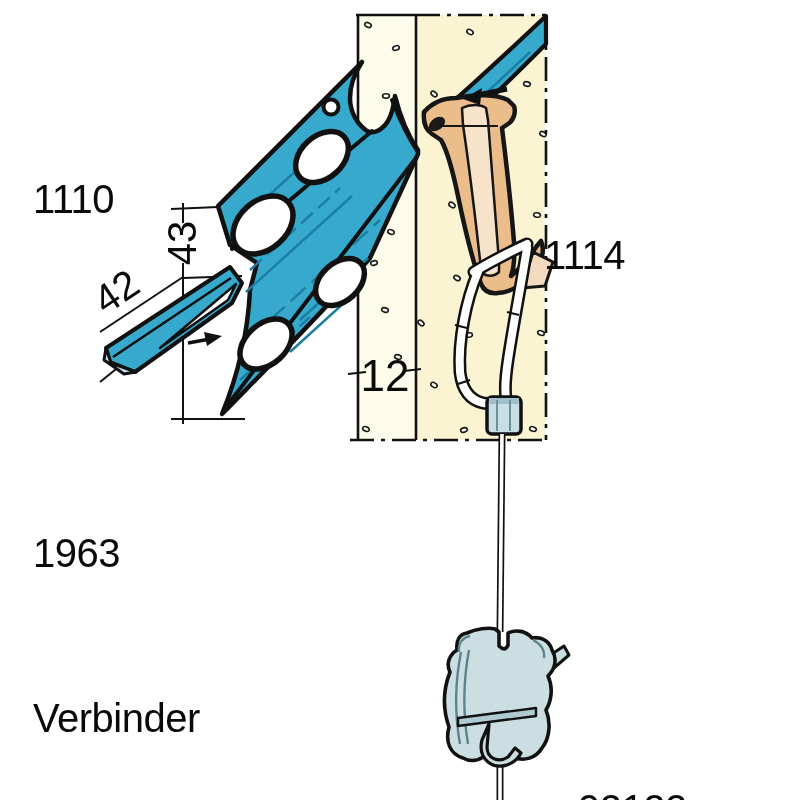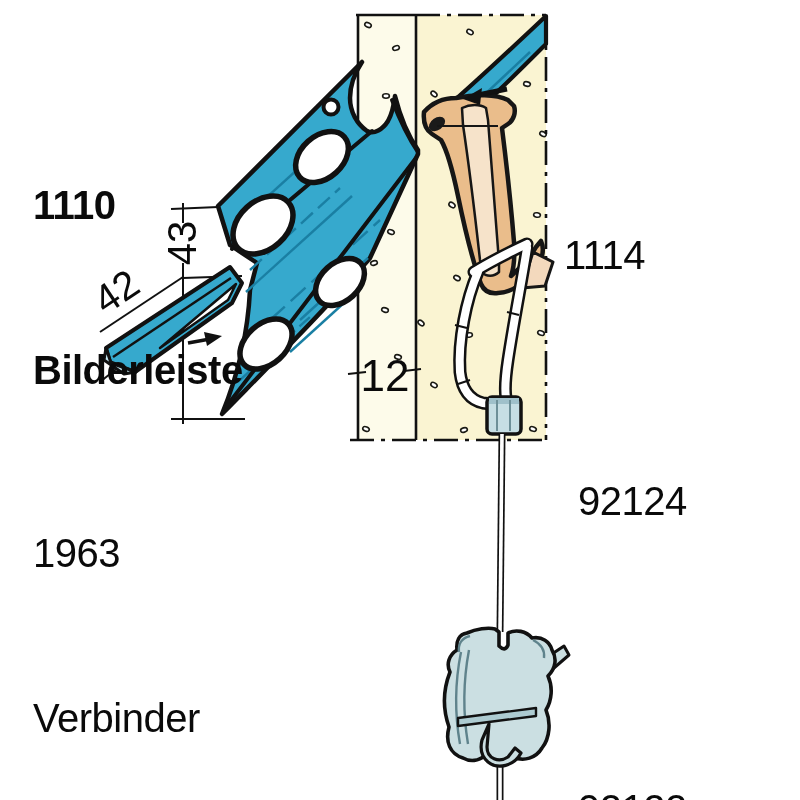--- a/index.html
+++ b/index.html
@@ -223,36 +223,34 @@
       <path d="M 461,652 C 455,682 455,716 460,744"></path>
       <path d="M 469,650 C 463,682 463,714 468,744"></path>
       <path d="M 470,636 C 462,638 458,644 459,652"></path>
       <path d="M 533,640 C 541,644 545,650 544,658"></path>
     </g>
     <path d="M 458,718 L 536,708 L 536,716 L 458,726 Z" fill="#ADCBD1" stroke="#111111" stroke-width="2.4" stroke-linejoin="round"></path>
     <path d="M 489,724 L 487,747 C 487,759 499,763 508,757 L 515,748 L 521,753 C 514,766 498,770 488,762 C 481,756 480,748 482,740 Z" fill="#CBDFE2" stroke="#111111" stroke-width="3.2" stroke-linejoin="round"></path>
   </g>
 </svg>
 
-  <div class="lbl" style="left:33px;top:68px;font-weight:bold;">
+  <div class="lbl" style="left:33px;top:62px;">
     <div>1110</div>
-    <div>Bilderleiste</div>
-  </div>
-
-  <div class="lbl" style="left:564px;top:118px;">
+  </div>
+
+  <div class="lbl" style="left:544px;top:118px;">
     <div>1114</div>
   </div>
 
   <div class="lbl" style="left:33px;top:416px;">
     <div>1963</div>
     <div>Verbinder</div>
   </div>
 
   <div class="lbl" style="left:578px;top:364px;">
-    <div>92124</div>
     
   </div>
 
   <div class="lbl" style="left:578px;top:672px;">
     <div>92122</div>
     
   </div>
 
 </div>
 

